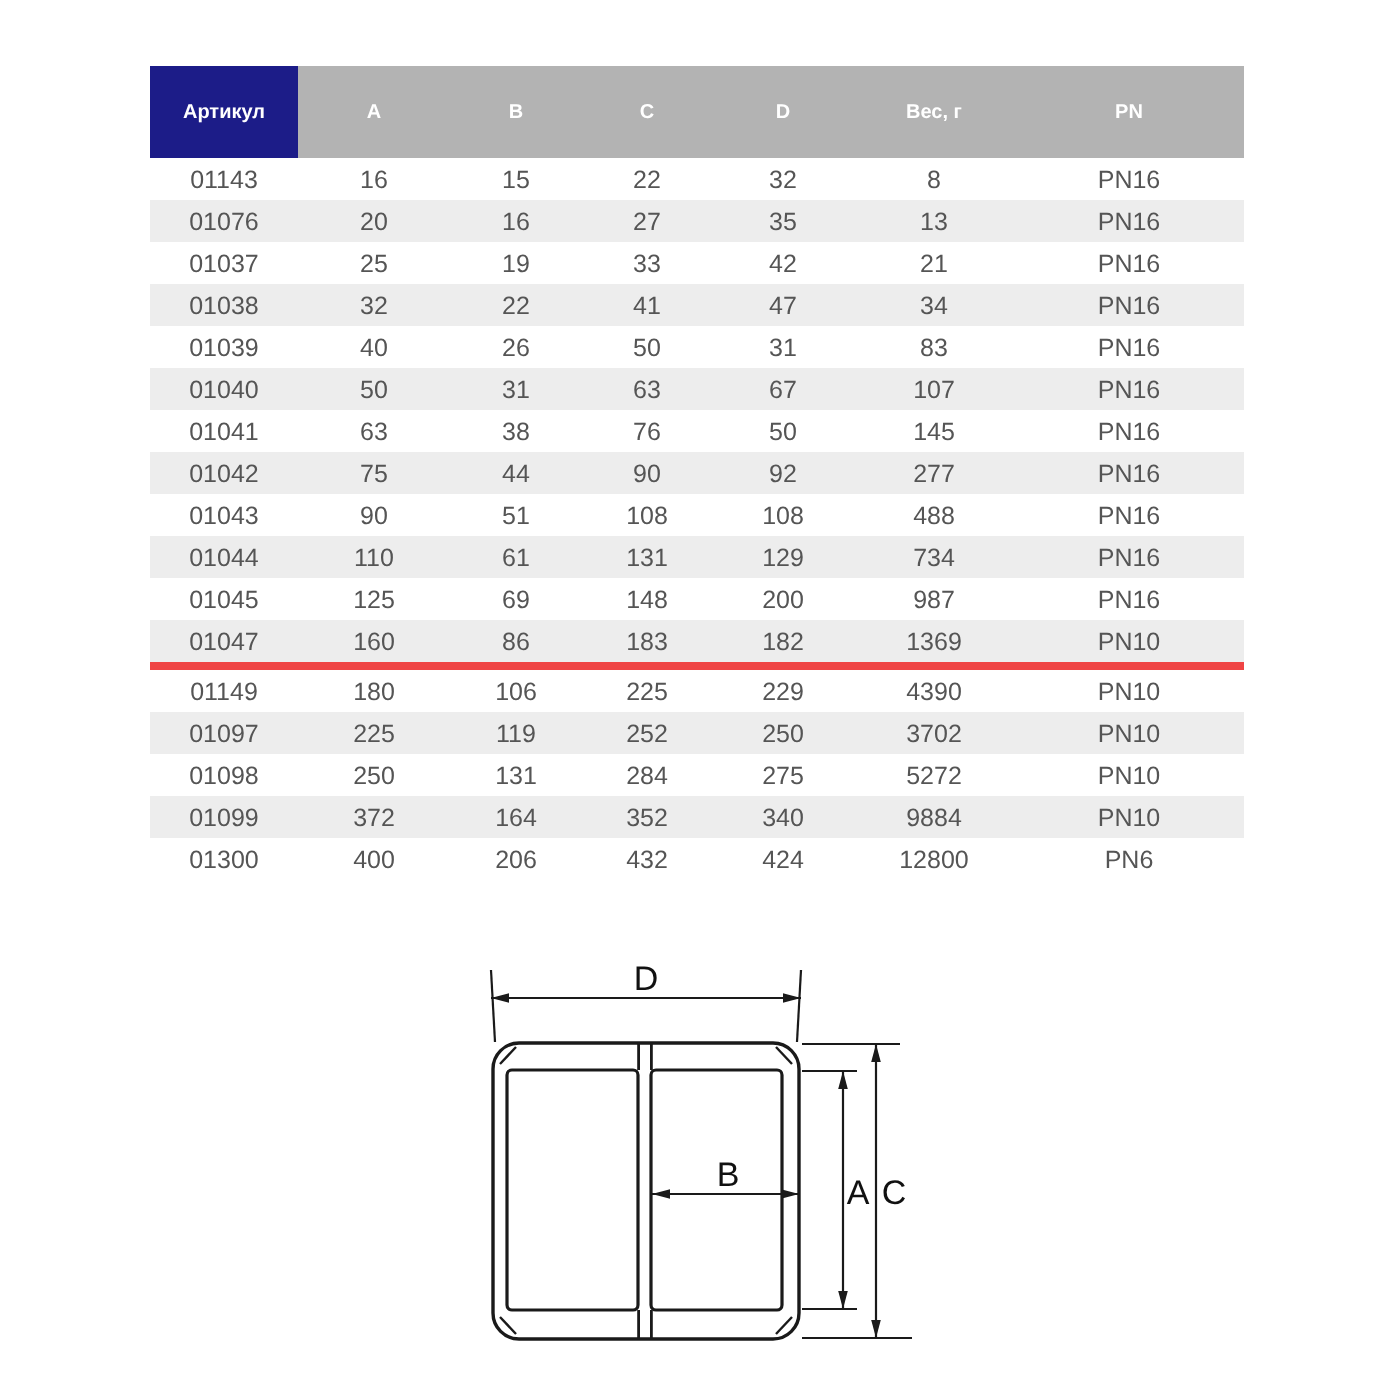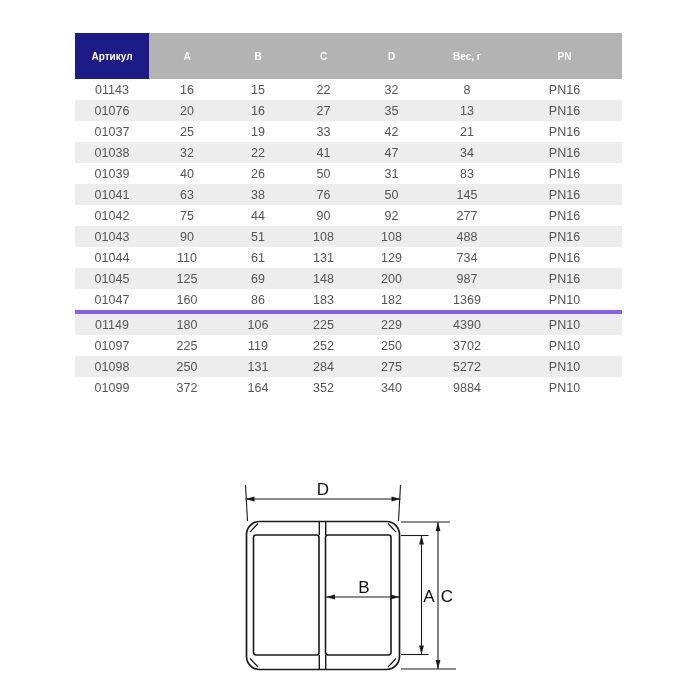--- a/index.html
+++ b/index.html
@@ -15,21 +15,21 @@
   table.spec th {
     height:46px; padding:0; font-size:10px; font-weight:bold;
     color:#ffffff; background:var(--hdr-gray); text-align:center; vertical-align:middle;
   }
   table.spec th.accent { background:var(--accent); }
   table.spec td {
     height:21px; padding:0; font-size:12.5px; color:var(--row-text);
     text-align:center; vertical-align:middle; white-space:nowrap;
   }
   table.spec tbody tr:nth-child(even) { background:var(--stripe); }
-  table.spec tbody tr.gap td { border-top:4px solid #8b5cf6; }
+  table.spec tbody tr.gap td { border-top:4px solid #ef4444; }
   
   svg.diagram { position:absolute; left:230px; top:477px; }
   .ln   { stroke:var(--line); fill:none; }
   .w11  { stroke-width:1.1; }
   .w12  { stroke-width:1.2; }
   .w14  { stroke-width:1.4; }
   .w16  { stroke-width:1.6; }
   .w17  { stroke-width:1.7; }
   .arrow { fill:var(--line); stroke:none; }
   .dim-label { font-family:"Liberation Sans", sans-serif; font-size:17px; fill:#111111; }
@@ -100,20 +100,29 @@
         <tr>
           <td>01039</td>
           <td>40</td>
           <td>26</td>
           <td>50</td>
           <td>31</td>
           <td>83</td>
           <td>PN16</td>
         </tr>
         <tr>
+          <td>01040</td>
+          <td>50</td>
+          <td>31</td>
+          <td>63</td>
+          <td>67</td>
+          <td>107</td>
+          <td>PN16</td>
+        </tr>
+        <tr>
           <td>01041</td>
           <td>63</td>
           <td>38</td>
           <td>76</td>
           <td>50</td>
           <td>145</td>
           <td>PN16</td>
         </tr>
         <tr>
           <td>01042</td>
@@ -189,20 +198,29 @@
         </tr>
         <tr>
           <td>01099</td>
           <td>372</td>
           <td>164</td>
           <td>352</td>
           <td>340</td>
           <td>9884</td>
           <td>PN10</td>
         </tr>
+        <tr>
+          <td>01300</td>
+          <td>400</td>
+          <td>206</td>
+          <td>432</td>
+          <td>424</td>
+          <td>12800</td>
+          <td>PN6</td>
+        </tr>
       </tbody>
   </table>
 
   <svg class="diagram" width="240" height="218" viewBox="0 0 240 218">
 
     <g>
       <line class="ln w11" x1="15.5" y1="8" x2="17.5" y2="44"></line>
       <line class="ln w11" x1="170.5" y1="8" x2="168.5" y2="44"></line>
       <line class="ln w11" x1="15.5" y1="22" x2="170.5" y2="22"></line>
       <polygon class="arrow" points="15.5,22 24.5,19.6 24.5,24.4"></polygon>

